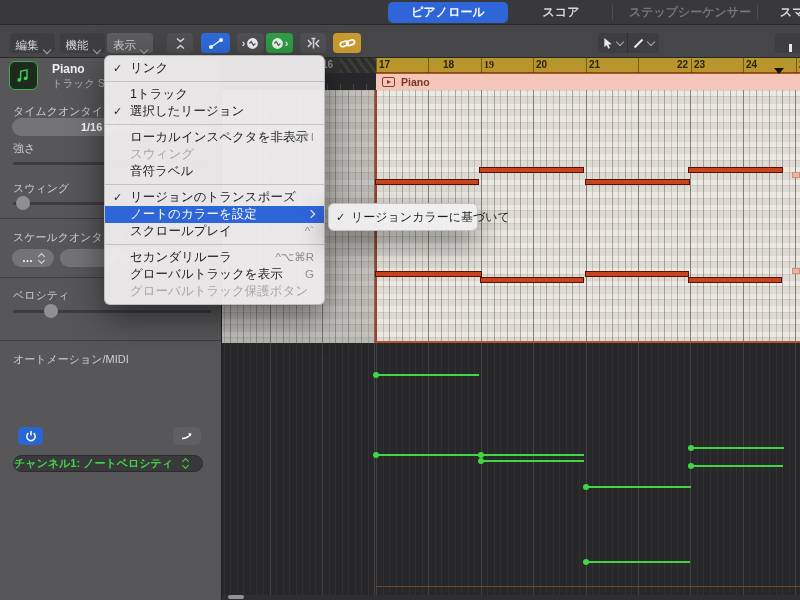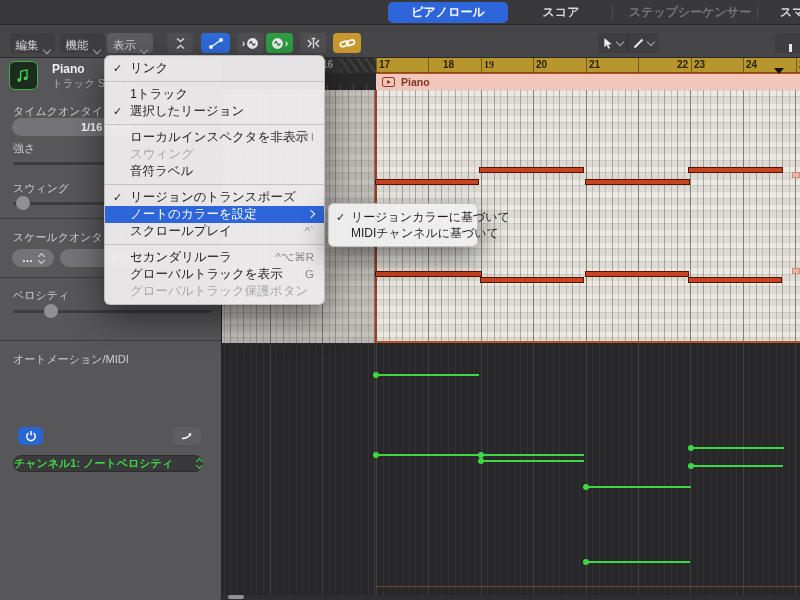--- a/index.html
+++ b/index.html
@@ -36,21 +36,21 @@
   .stepper i{width:5px;height:5px;border-right:1.4px solid #d9d9db;border-bottom:1.4px solid #d9d9db;display:block;}
   .stepper i.up{transform:rotate(-135deg);margin-bottom:-1px;}
   .stepper i.dn{transform:rotate(45deg);margin-top:-1px;}
   .slider-track{position:absolute;left:13px;right:10px;height:3px;border-radius:2px;background:#3d3d3f;}
   .slider-knob{position:absolute;top:-6px;width:14px;height:14px;border-radius:50%;background:#909093;}
   .track-name{position:absolute;left:52px;top:4px;font-size:12px;font-weight:bold;color:#f0f0f2;}
   .track-sub{position:absolute;left:52px;top:19px;font-size:10.5px;color:#b2b2b5;}
   .track-icon{position:absolute;left:9px;top:3px;width:29px;height:29px;border-radius:6px;background:#1d2b1f;border:1.5px solid #3fae4c;display:flex;align-items:center;justify-content:center;}
   .auto-btn{position:absolute;top:369px;height:18px;border-radius:5px;display:flex;align-items:center;justify-content:center;color:#fff;font-size:11.5px;font-weight:bold;}
   #channel-pill{position:absolute;left:13px;top:397px;width:190px;height:17px;border-radius:9px;background:#39393c;border:1px solid #2c2c2e;
-        color:var(--green);font-size:11px;font-weight:bold;display:flex;align-items:center;justify-content:space-between;gap:4px;}
+        color:var(--green);font-size:11px;font-weight:bold;display:flex;align-items:center;justify-content:flex-start;gap:4px;}
   #channel-pill .stepper i{border-color:var(--green);}
 
   
   #editor{position:absolute;left:222px;top:58px;width:578px;height:542px;background:#2a2a2c;}
   #ruler{position:absolute;left:0;top:0;width:578px;height:15px;background:#323234;overflow:hidden;}
   #ruler-gold{position:absolute;left:154px;top:0;right:0;height:15px;background:var(--gold);border-bottom:1px solid #6e5a16;}
   #ruler-hatch{position:absolute;left:118px;top:0;width:36px;height:15px;
       background:repeating-linear-gradient(55deg,#3c3c38 0 3px,#2d2d2b 3px 7px);}
   #ruler-pre-label{position:absolute;left:100px;top:1px;font-size:10px;font-weight:bold;color:#8d8d88;}
   .bar-label{position:absolute;top:1px;font-size:10px;font-weight:bold;color:#2b2306;}
@@ -368,16 +368,15 @@
       <div class="menu-item highlighted"><span>ノートのカラーを設定</span><span class="menu-sub-arrow"></span></div>
       <div class="menu-item"><span>スクロールプレイ</span><span class="menu-shortcut">^`</span></div>
       <div class="menu-sep"></div>
       <div class="menu-item"><span>セカンダリルーラ</span><span class="menu-shortcut">^⌥⌘R</span></div>
       <div class="menu-item"><span>グローバルトラックを表示</span><span class="menu-shortcut">G</span></div>
       <div class="menu-item disabled"><span>グローバルトラック保護ボタン</span></div>
     </div>
 
   <div id="note-color-submenu">
       <div class="menu-item"><span class="menu-check">✓</span><span>リージョンカラーに基づいて</span></div>
-      <div class="menu-item"><span>MIDIチャンネルに基づいて</span></div>
     </div>
 
 </div>
 
 </body></html>

